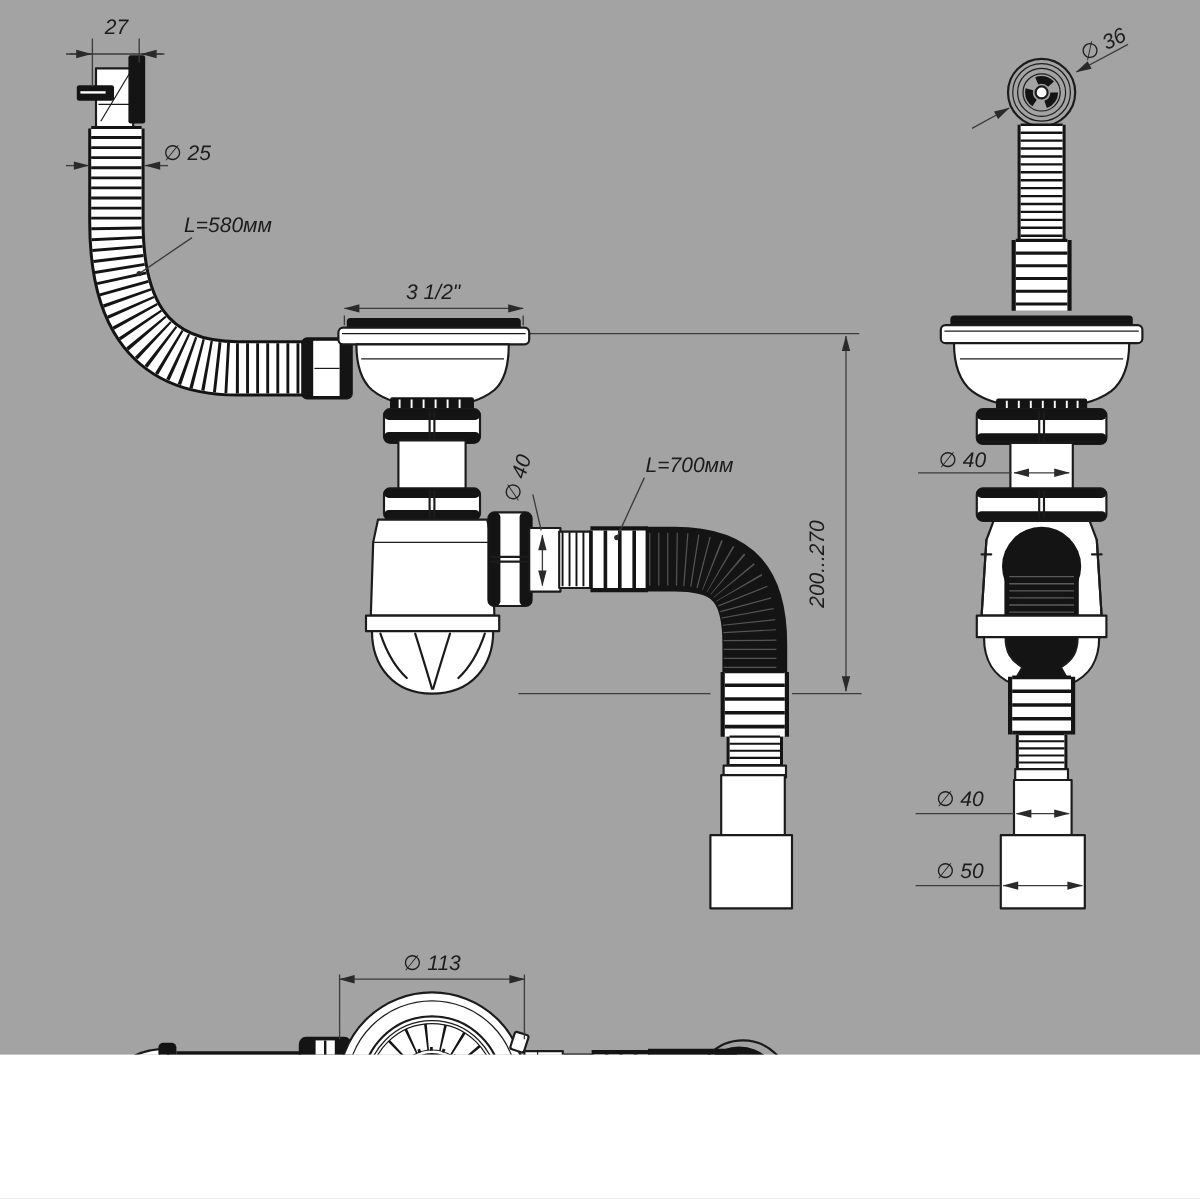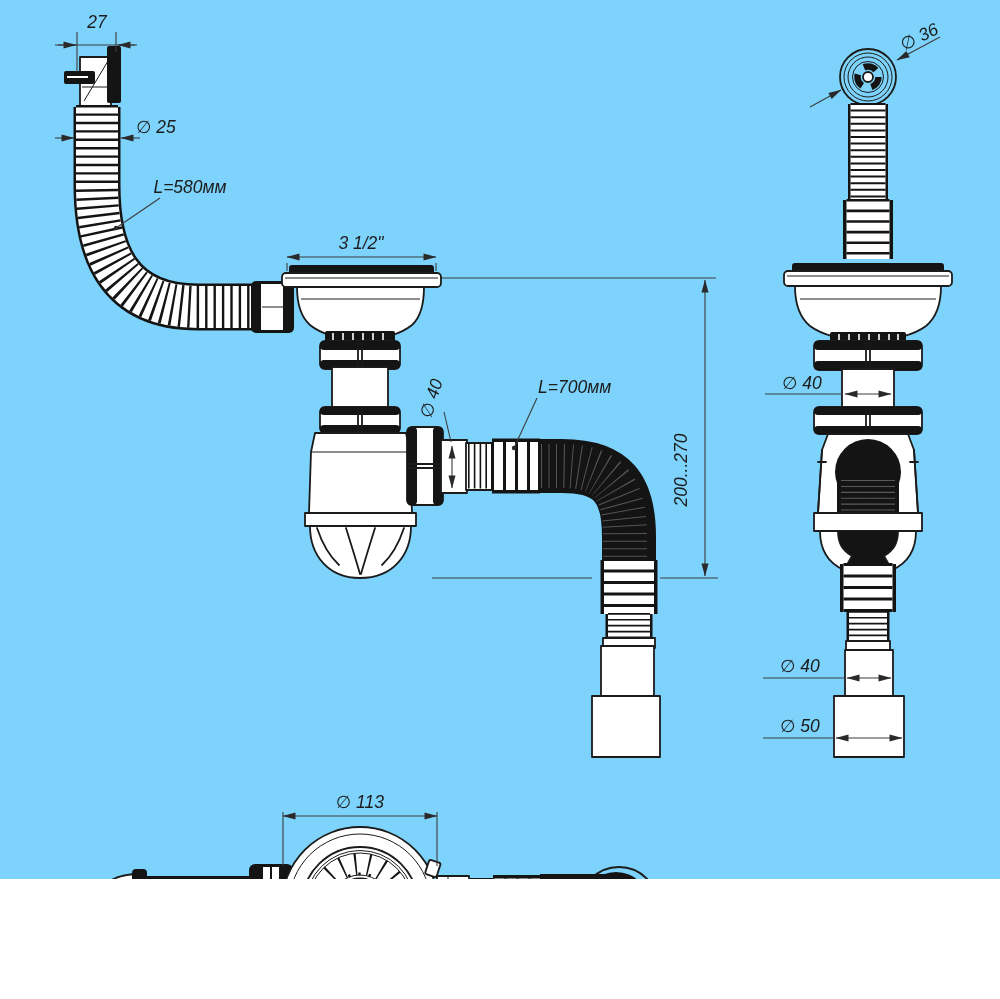--- a/index.html
+++ b/index.html
@@ -1,16 +1,16 @@
 <!DOCTYPE html>
 <html><head>
 <meta charset="utf-8">
 <style>
   html,body{margin:0;padding:0;background:#ffffff;}
-  .stage{position:relative;width:1000px;height:879px;background:#7dd3fc;overflow:hidden;}
+  .stage{position:relative;width:1000px;height:879px;background:#a3a3a3;overflow:hidden;}
   svg{display:block;}
   .ln{stroke:#1b1b1b;fill:none;stroke-width:1.8;stroke-linecap:round;stroke-linejoin:round;}
   .thin{stroke:#1b1b1b;fill:none;stroke-width:1;}
   .wfill{fill:#ffffff;stroke:#1b1b1b;stroke-width:1.8;stroke-linejoin:round;}
   .bfill{fill:#141414;stroke:none;}
   .dim{stroke:#3c3c3c;fill:none;stroke-width:1.1;}
   .dimtxt{fill:#1c1c1c;font-family:"Liberation Sans","DejaVu Sans",sans-serif;
           font-style:italic;font-size:17.5px;}
   text{user-select:none;}
 </style>

